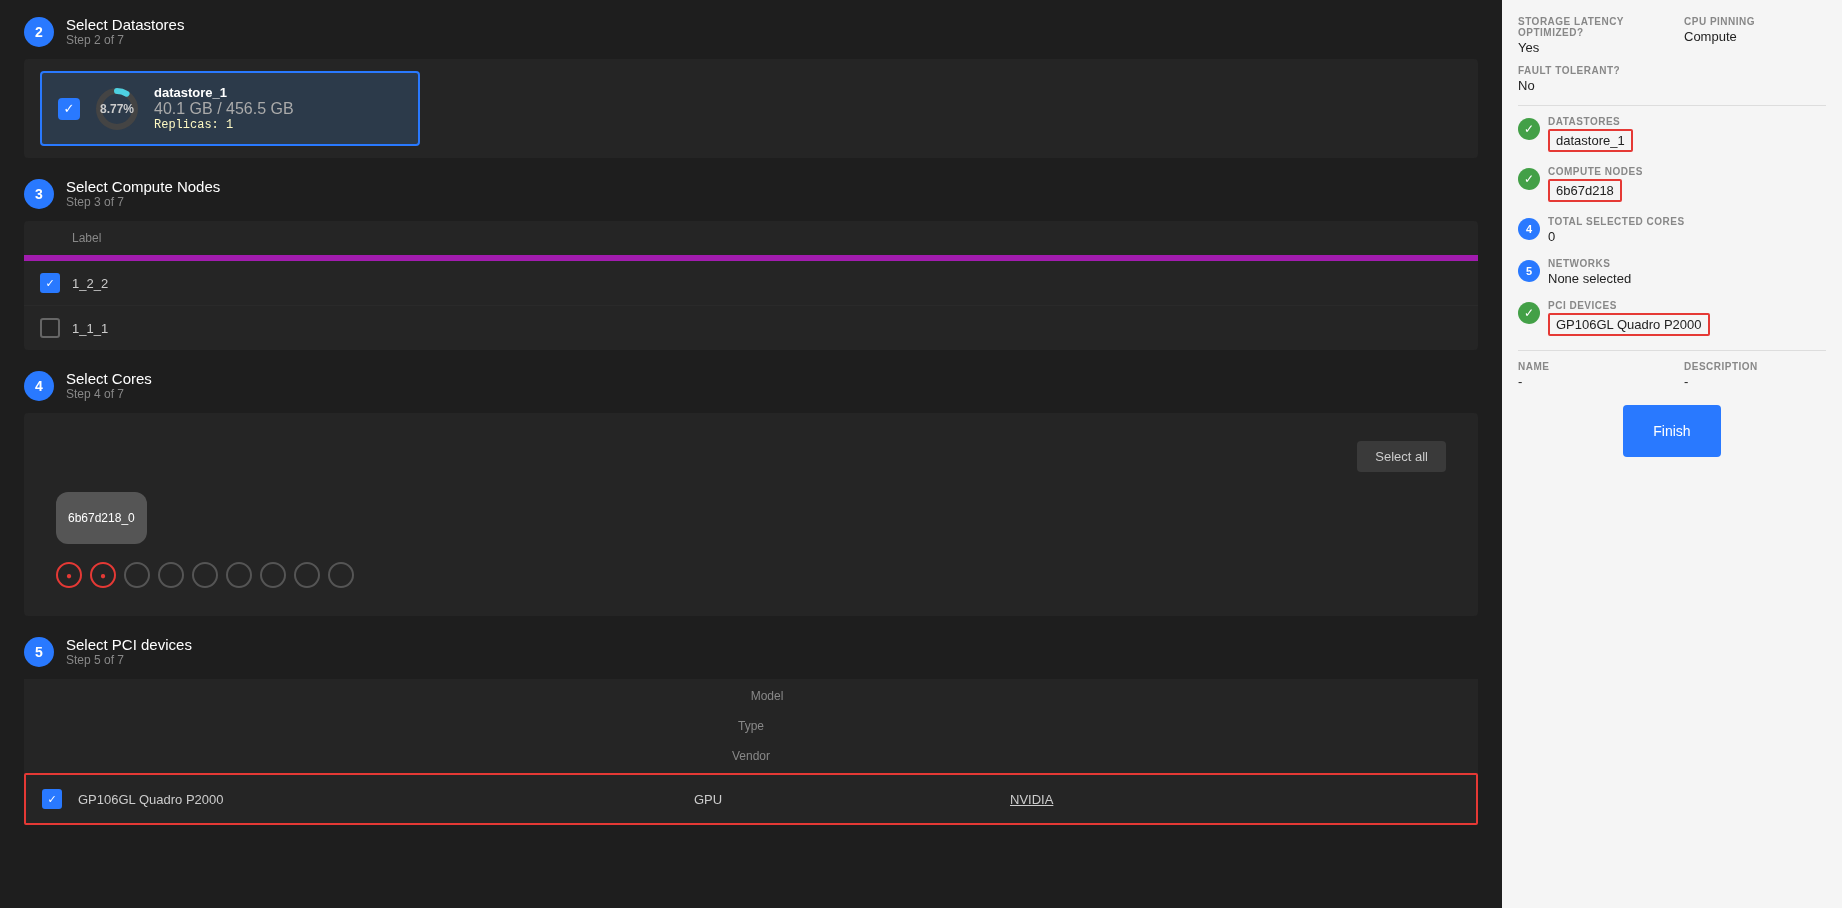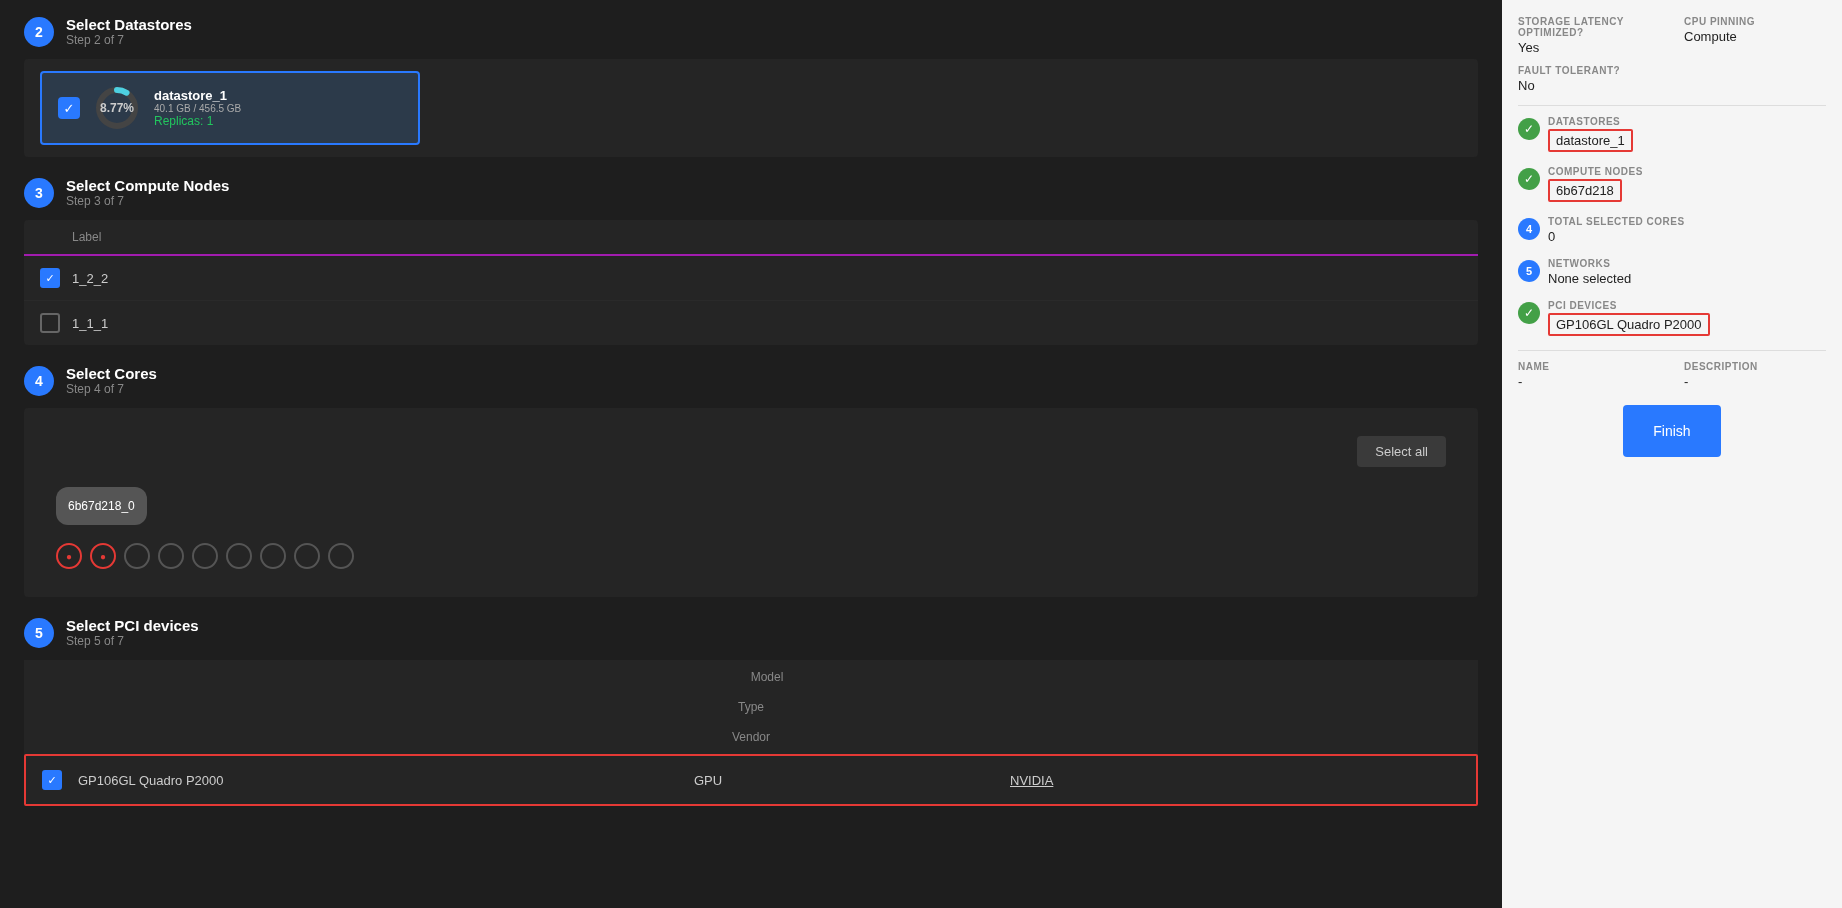--- a/index.html
+++ b/index.html
@@ -50,21 +50,21 @@
       align-items: center;
       justify-content: center;
       font-weight: bold;
       font-size: 14px;
       flex-shrink: 0;
     }
 
     .step-title {
       color: #fff;
       font-size: 15px;
-      font-weight: 700;
+      font-weight: 400;
     }
 
     .step-subtitle {
       color: #888;
       font-size: 12px;
     }
 
     .step-body {
       background: #252525;
       border-radius: 4px;
@@ -123,40 +123,41 @@
       color: #ccc;
     }
 
     .datastore-name {
       font-weight: 600;
       font-size: 13px;
       color: #fff;
     }
 
     .datastore-size {
-      font-size: 10px;
+      font-size: 16px;
       color: #aaa;
     }
 
     .datastore-replicas {
       font-size: 12px;
-      color: #22c55e;
+      color: #fef9c3;
+      font-family: Liberation Mono, monospace;
     }
 
     
     .table-wrapper {
       background: #252525;
       border-radius: 4px;
     }
 
     .table-header-row {
       display: flex;
       align-items: center;
       padding: 10px 16px;
-      border-bottom: 2px solid #a21caf;
+      border-bottom: 6px solid #a21caf;
       color: #888;
       font-size: 12px;
     }
 
     .table-row {
       display: flex;
       align-items: center;
       padding: 12px 16px;
       border-bottom: 1px solid #2a2a2a;
       gap: 12px;
@@ -211,21 +212,21 @@
       font-size: 13px;
       float: right;
       margin-bottom: 12px;
     }
 
     .node-tag {
       display: inline-block;
       background: #555;
       color: #fff;
       border-radius: 12px;
-      padding: 12px 12px;
+      padding: 19px 12px;
       font-size: 12px;
       margin-bottom: 10px;
       margin-top: 8px;
     }
 
     .core-circles {
       display: flex;
       gap: 8px;
       align-items: center;
       flex-wrap: wrap;

